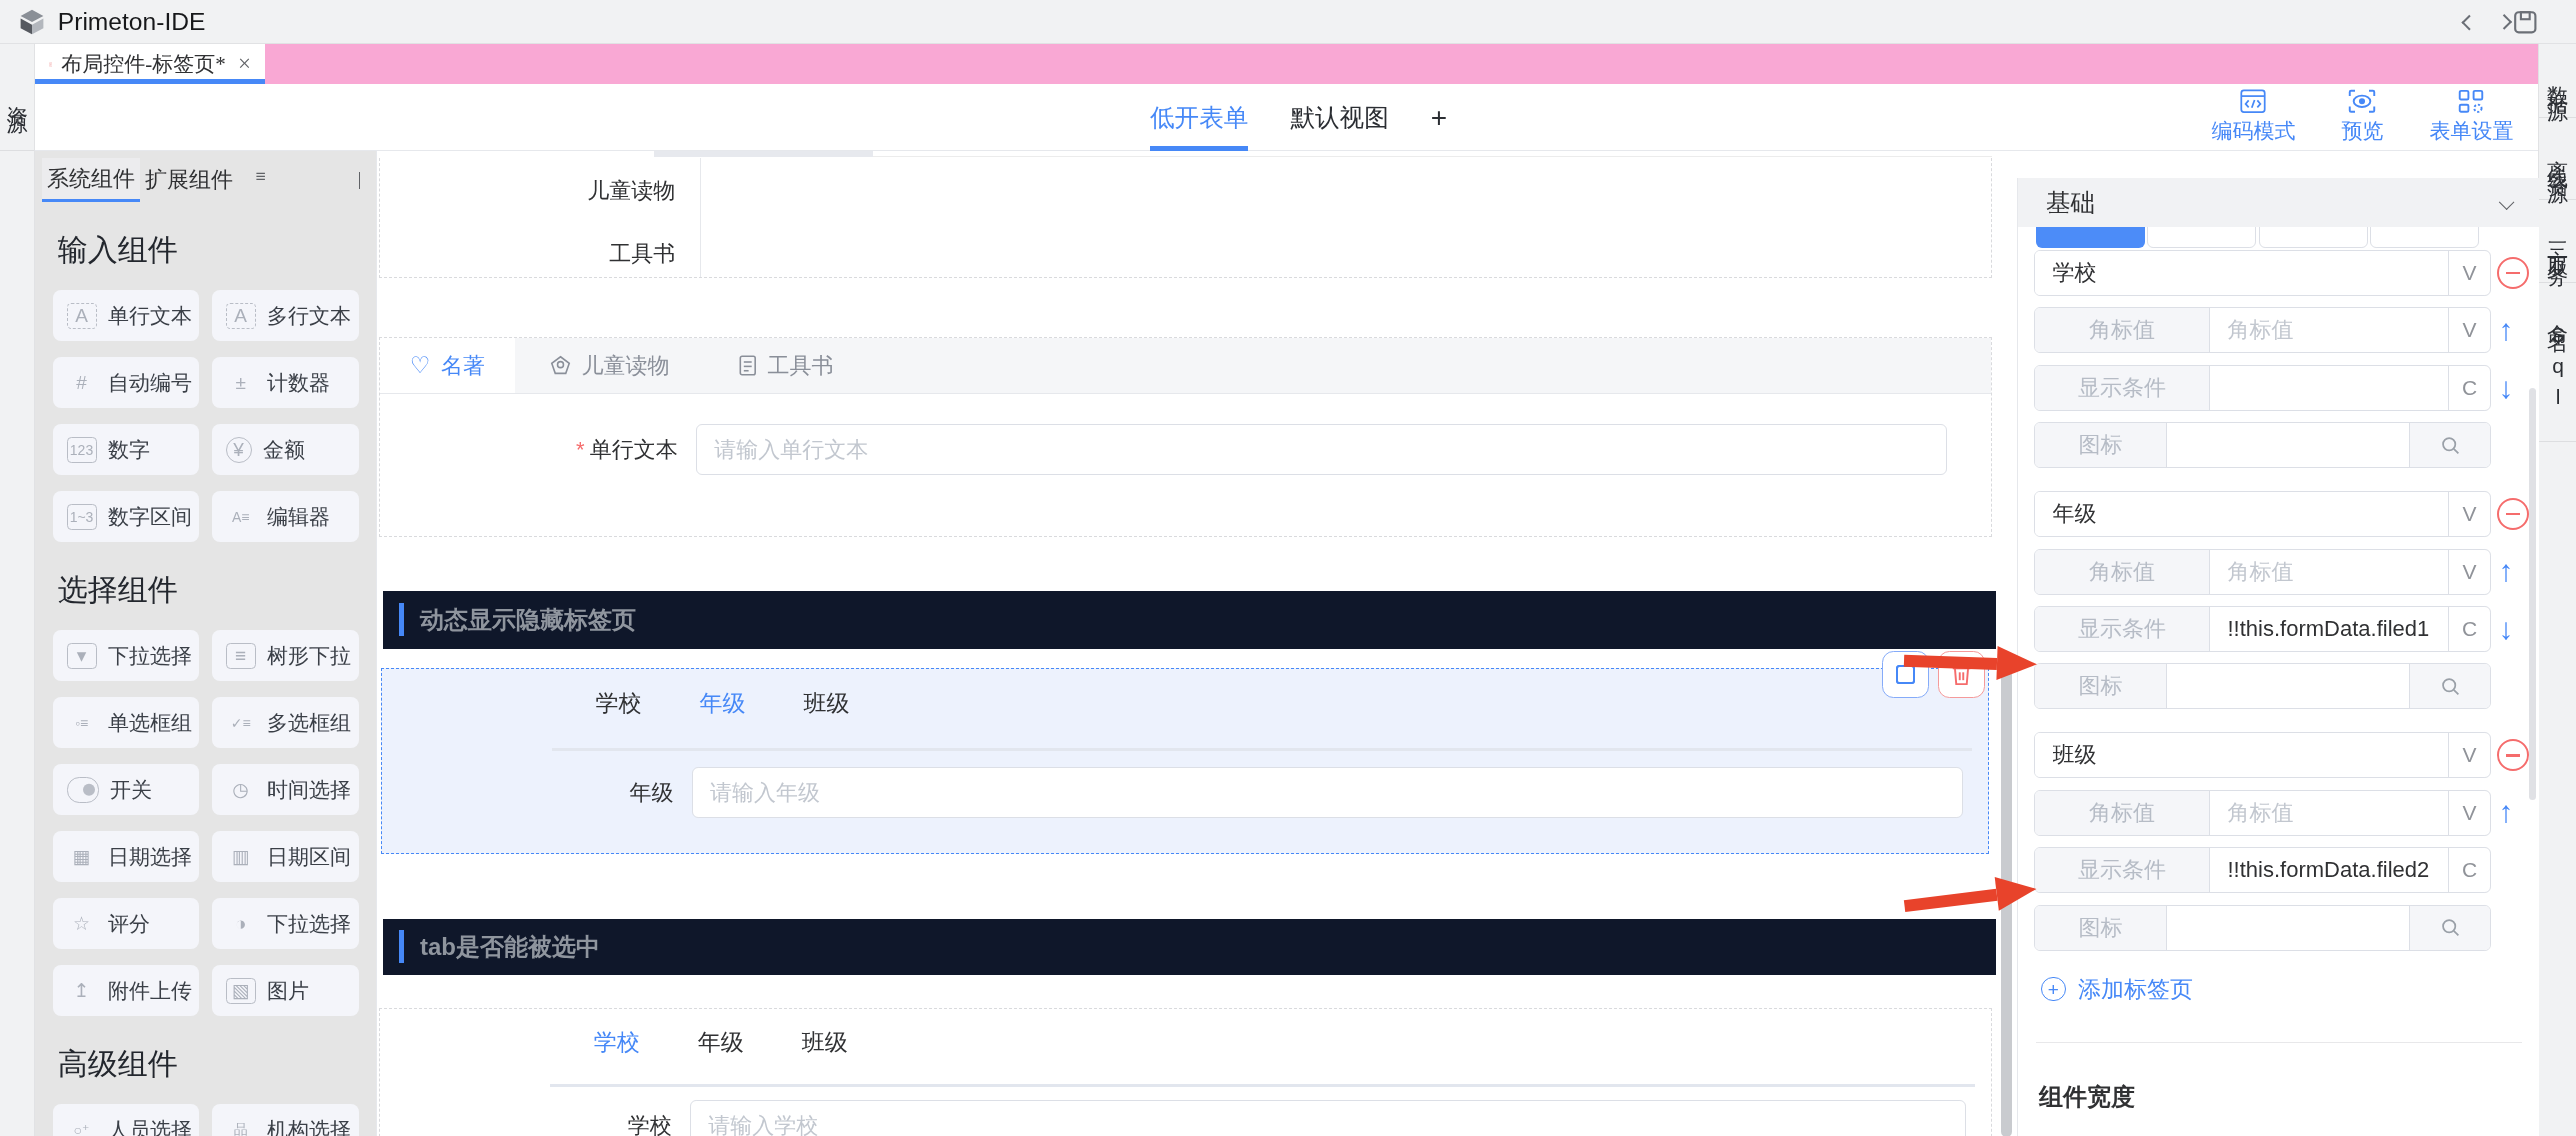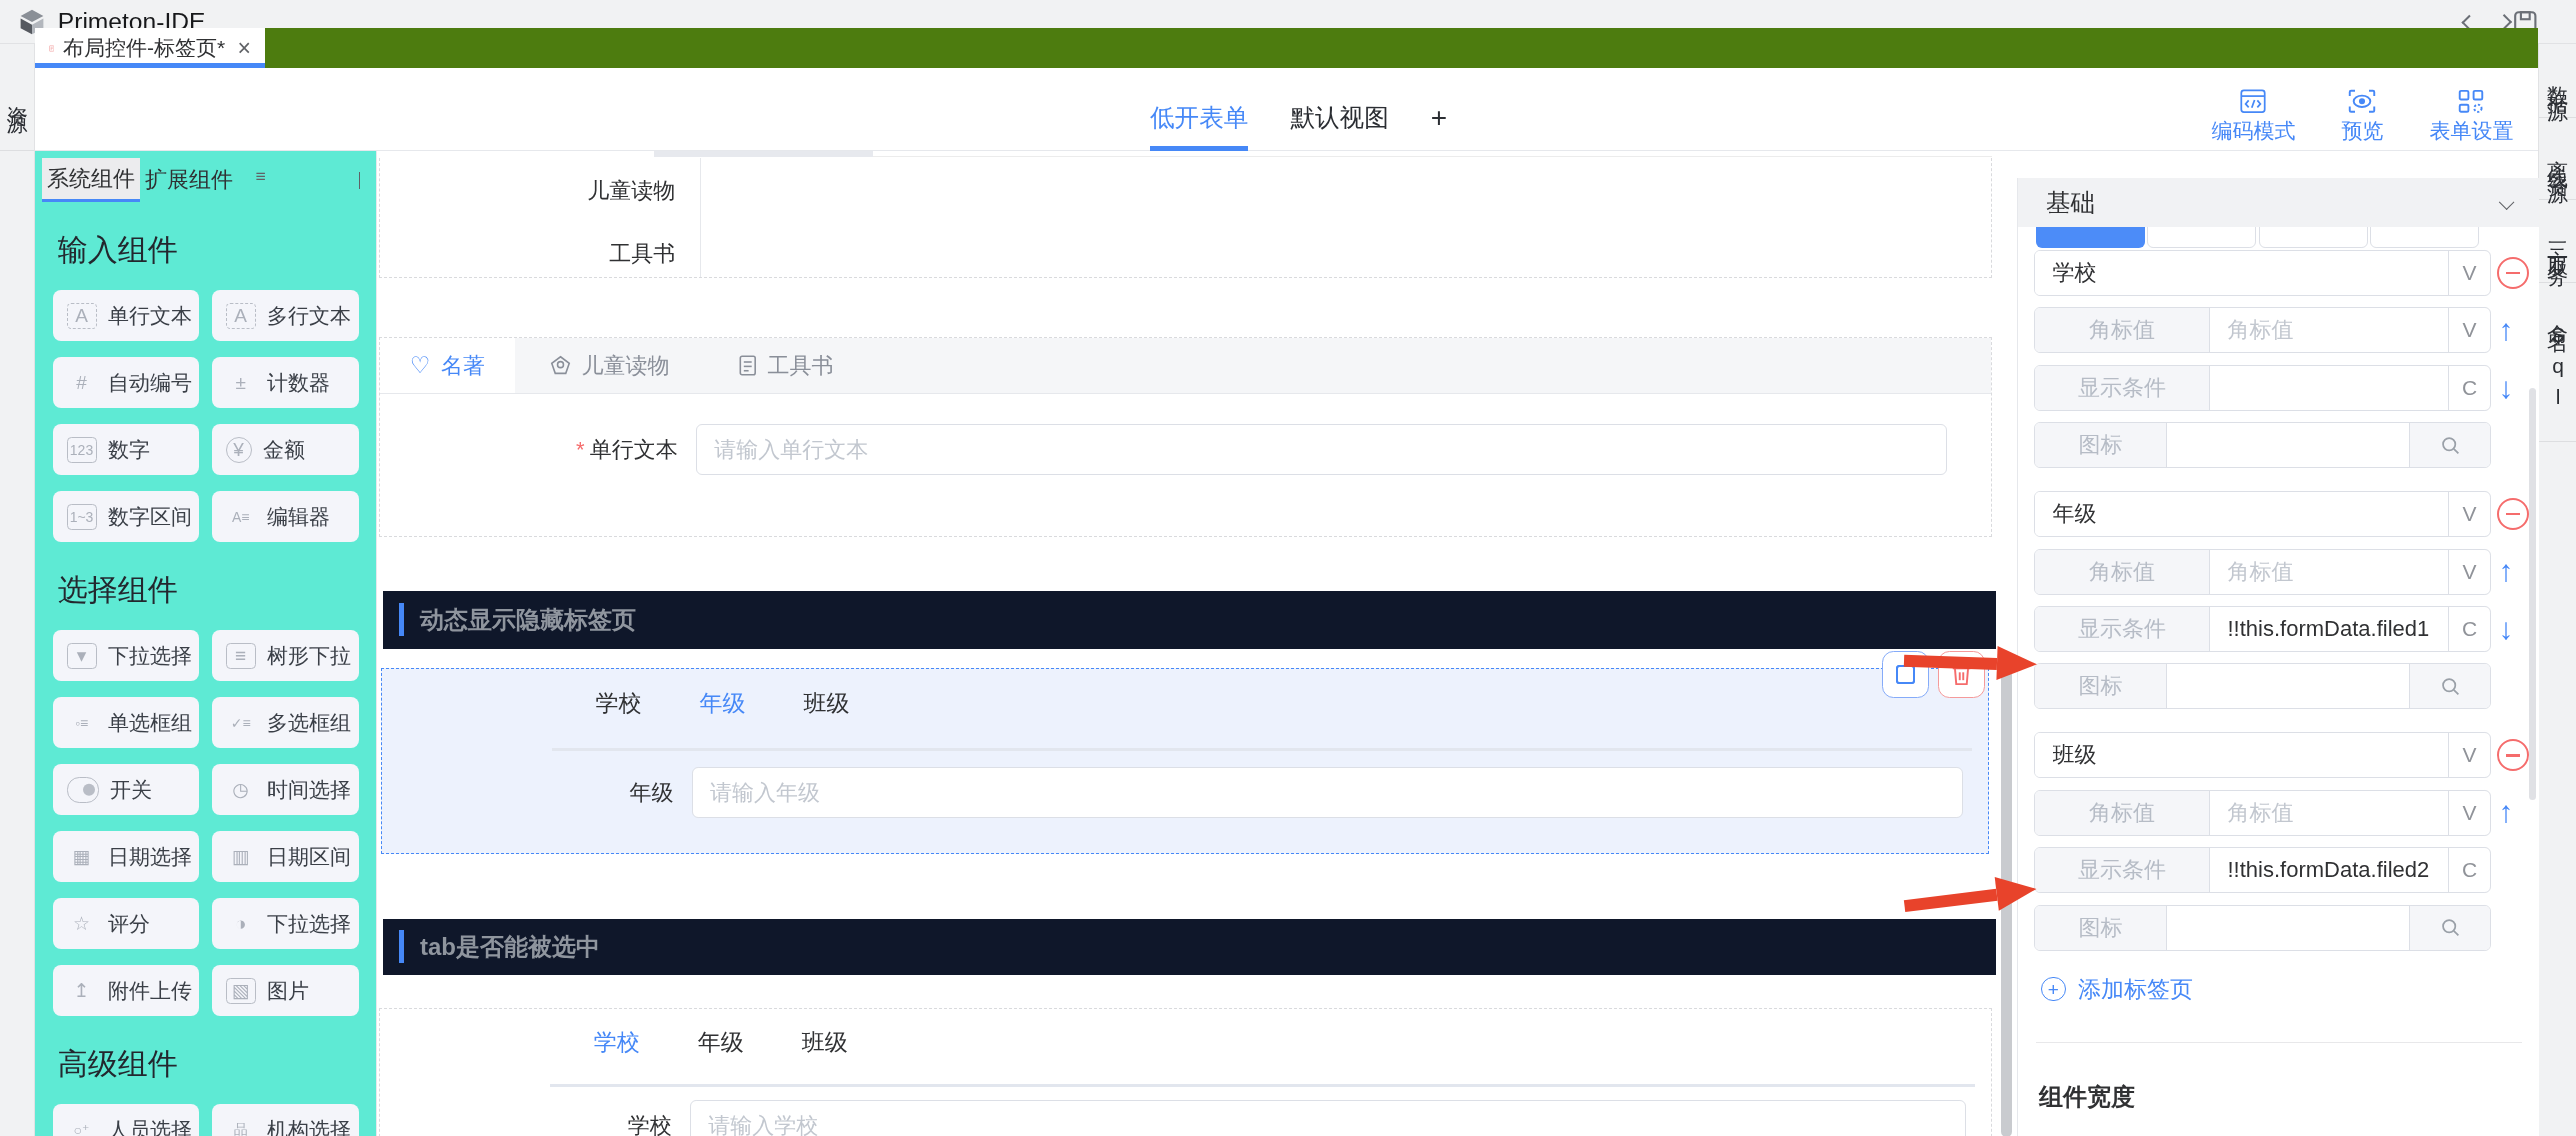--- a/index.html
+++ b/index.html
@@ -19,39 +19,39 @@
 
   
   .vstrip { top:44px; bottom:0; background:#f1f2f3; }
   #lstrip { left:0; width:35px; border-right:0.9px solid #e1e2e4; }
   #rstrip { right:0; width:38px; border-left:0.9px solid #e1e2e4; }
   .vtext { writing-mode:vertical-rl; text-orientation:upright; font-size:21px; color:#2b2e33; letter-spacing:8px; }
   #lstrip .slot { height:107px; display:flex; align-items:center; justify-content:center; border-bottom:0.9px solid #dddee0; }
   #rstrip .slot { display:flex; align-items:center; justify-content:center; border-bottom:0.9px solid #dddee0; padding:24.6px 0; }
 
   
-  #docstrip { left:35px; top:28px; width:2503px; height:40px; background:#4d7c0f; }
+  #docstrip { left:35px; top:44px; width:2503px; height:40px; background:#f9a8d4;font-family:Liberation Serif, serif; }
   #doctab { position:absolute; left:0; top:0; width:230px; height:40px; background:#fff; display:flex; align-items:center; padding:0 14px; }
   #doctab .underline { position:absolute; left:0; bottom:0; width:100%; height:5.3px; background:#4688f7; }
   #doctab .label { font-size:21px; color:#303133; margin:0 12.3px 0 8.8px; white-space:nowrap; }
   #doctab .close { font-size:23px; color:#606266; }
 
   
   #viewbar { left:35px; top:84px; width:2503px; height:67px; background:#fff; border-bottom:0.9px solid #e6e8ec; }
   #viewtabs { position:absolute; left:1115px; top:0; height:67px; display:flex; align-items:center; gap:42px; }
   .vtab { font-size:24.6px; height:67px; display:flex; align-items:center; }
   .vtab.active { color:#4688f7; border-bottom:5.3px solid #4688f7; padding-top:5.3px; }
   .vtab.plain { color:#2b2e33; }
   #viewadd { font-size:28px; color:#2b2e33; }
   #viewactions { position:absolute; right:24.6px; top:5.3px; display:flex; gap:46px; }
   .vact { display:flex; flex-direction:column; align-items:center; gap:3.5px; color:#4688f7; }
   .vact .lbl { font-size:21px; }
 
   
-  #palette { left:35px; top:151px; width:342px; bottom:0; background:#5eead4; border-right:0.9px solid #e6e8ec; overflow:hidden; }
+  #palette { left:35px; top:151px; width:342px; bottom:0; background:#e5e5e5; border-right:0.9px solid #e6e8ec; overflow:hidden; }
   #palhead { position:relative; height:51px; display:flex; align-items:center; }
   .paltab { height:44px; margin-top:7px; width:98px; display:flex; align-items:center; justify-content:center; font-size:22px; color:#303133; }
   .paltab.active { background:#ececee; border-bottom:3.5px solid #4688f7; font-weight:500; }
   #pal-more { font-size:17.5px; color:#606266; margin-left:17.5px; }
   #pal-collapse { position:absolute; right:16px; top:21px; }
   .chevdown { width:10.5px; height:10.5px; border-left:1.8px solid #606266; border-bottom:1.8px solid #606266; transform:rotate(-45deg); }
   #palbody { padding:0 17.5px; }
   .sec-title { font-size:30px; font-weight:400; color:#23272e; margin:28px 0 19px 5.3px; }
   .palgrid { display:grid; grid-template-columns:1fr 1fr; gap:16px 12.3px; }
   .palitem { height:51px; background:#f4f5fa; border-radius:8px; display:flex; align-items:center; padding-left:14px; gap:11.4px; }

